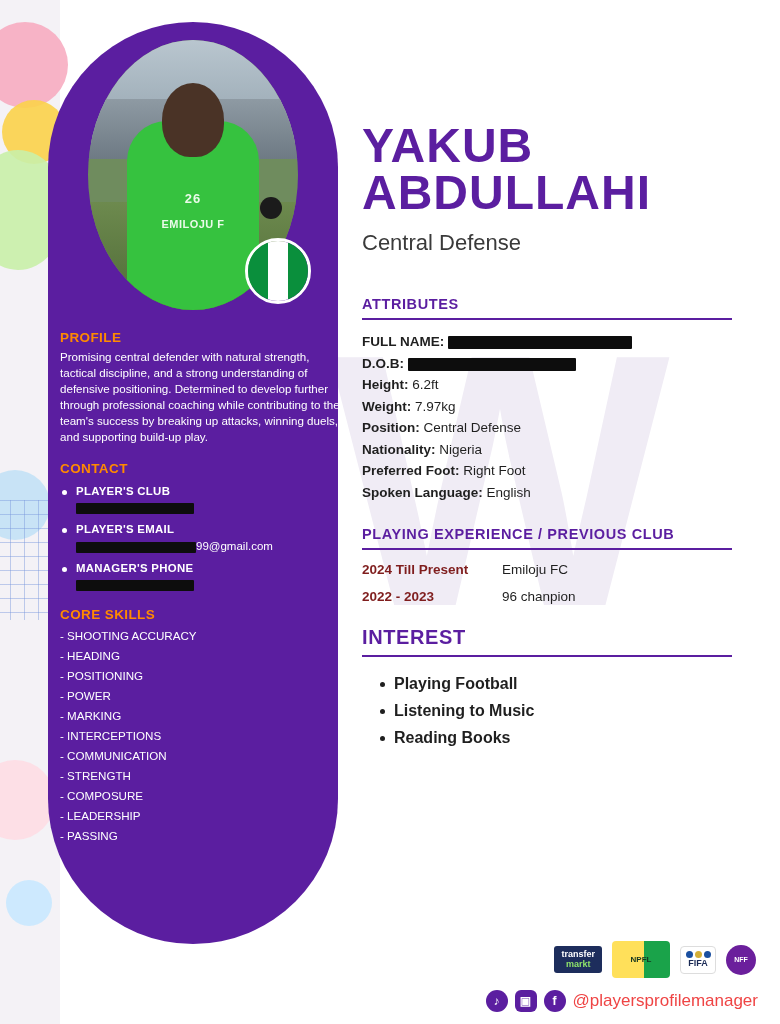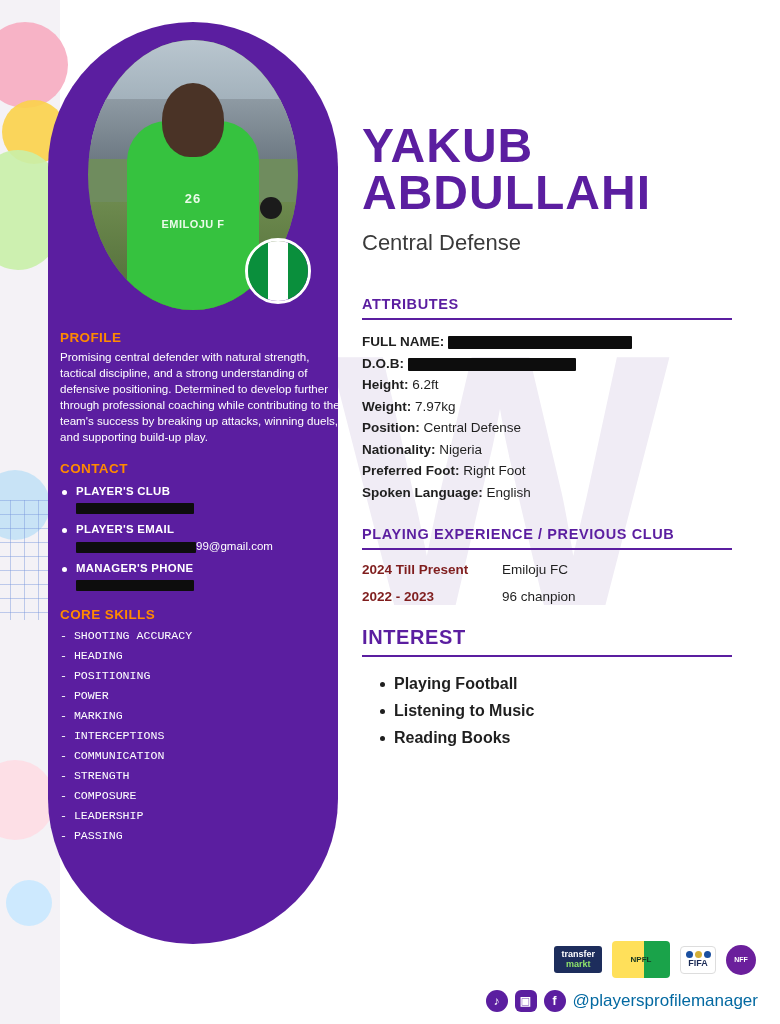--- a/index.html
+++ b/index.html
@@ -139,21 +139,21 @@
   }
   .redacted {
     display: inline-block;
     background: #0d0d0d;
     height: 11px;
     border-radius: 1px;
     vertical-align: middle;
   }
   .contact-value { font-size: 11.5px; margin-top: 5px; color:#ffffff; }
   .skills-block { margin-top: 16px; }
-  .skill-row { font-size: 11.6px; margin-top: 7px; color:#ffffff; font-weight: 300; font-family: Liberation Mono, monospace; }
+  .skill-row { font-size: 11.6px; margin-top: 7px; color:#ffffff; font-weight: 300; }
 
   
   .right-col {
     position: absolute;
     left: 362px; top: 0;
     width: 400px; height: 1024px;
     z-index: 3;
   }
   .name-block { margin-top: 122px; }
   .p-name {
@@ -239,21 +239,21 @@
     gap: 7px; margin-top: 12px; padding-right: 4px;
   }
   .sicon {
     width: 22px; height: 22px; border-radius: 6px;
     display:flex; align-items:center; justify-content:center;
     color:#ffffff; font-size:12px; font-weight:bold;
   }
   .sicon.tiktok { background: #5b1ea0; border-radius: 50%; }
   .sicon.insta { background: #5b1ea0; }
   .sicon.fb { background: #5b1ea0; border-radius: 50%; }
-  .handle-text { font-size: 17px; color: #0369a1; font-weight: 300; }
+  .handle-text { font-size: 17px; color: #ef4444; font-weight: 300; }
 </style>
 </head>
 <body>
 
 <div id="page">
 
   <div class="bg-left"></div>
   <div class="blob blob-a"></div>
   <div class="blob blob-b"></div>
   <div class="blob blob-c"></div>

